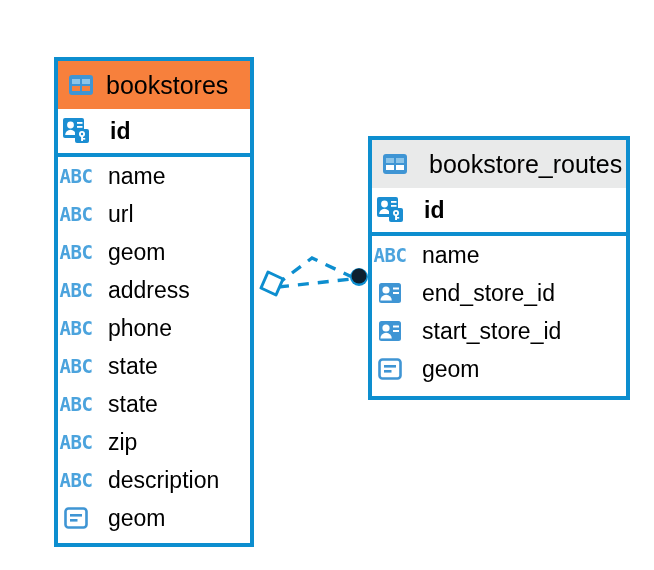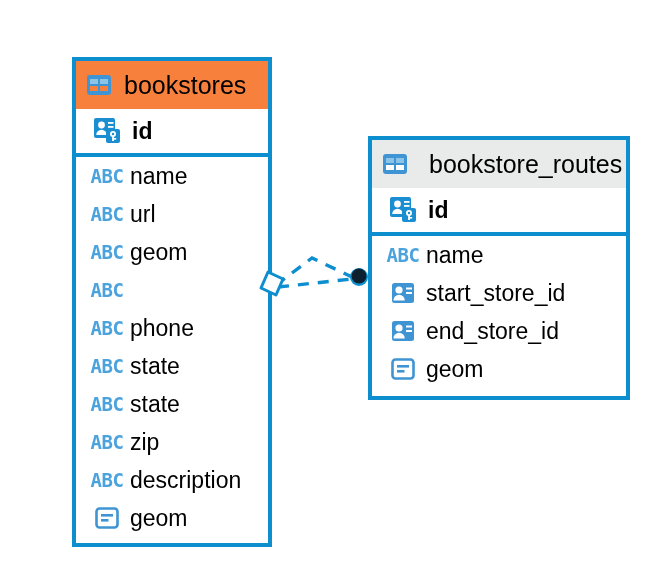--- a/index.html
+++ b/index.html
@@ -45,22 +45,22 @@
     line-height: 1;
     white-space: nowrap;
   }
 
   
   .field-row {
     display: flex;
     align-items: center;
     box-sizing: border-box;
     height: 38px;
-    padding-left: 17px;
-    gap: 9px;
+    padding-left: 4px;
+    gap: 18px;
     background: #ffffff;
   }
   .field-row.pk {
     height: 48px;
     border-bottom: 4px solid #0d8ecf;
   }
   .field-label {
     font-size: 23px;
     color: #000000;
     line-height: 1;
@@ -97,21 +97,21 @@
     width: 654px;
     height: 570px;
     pointer-events: none;
   }
 </style>
 </head>
 <body>
 
 <div id="canvas">
 
-  <div class="entity" id="entity-bookstores" style="left:72px; top:57px; width:200px; height:490px;">
+  <div class="entity" id="entity-bookstores" style="left:54px; top:57px; width:200px; height:490px;">
 
     <div class="entity-header hl-orange">
       <span class="icon-slot">
         <svg width="26" height="22" viewBox="0 0 26 22">
           <rect x="1" y="1" width="24" height="20" rx="3" fill="#3f95d4"></rect>
           <rect x="4" y="5" width="8" height="5" fill="#8cc4e8"></rect>
           <rect x="14" y="5" width="8" height="5" fill="#8cc4e8"></rect>
           <rect x="4" y="12" width="8" height="5" fill="#f7803c"></rect>
           <rect x="14" y="12" width="8" height="5" fill="#f7803c"></rect>
         </svg>
@@ -155,20 +155,21 @@
       <span class="icon-slot">
         <span class="abc-icon">ABC</span>
       </span>
       <span class="field-label">geom</span>
     </div>
 
     <div class="field-row">
       <span class="icon-slot">
         <span class="abc-icon">ABC</span>
       </span>
+      <span class="field-label">address</span>
     </div>
 
     <div class="field-row">
       <span class="icon-slot">
         <span class="abc-icon">ABC</span>
       </span>
       <span class="field-label">phone</span>
     </div>
 
     <div class="field-row">
@@ -254,34 +255,34 @@
     <div class="field-row">
       <span class="icon-slot">
         <svg width="24" height="22" viewBox="0 0 24 22">
           <rect x="1" y="1" width="22" height="20" rx="2.5" fill="#3f95d4"></rect>
           <circle cx="8" cy="8" r="3.6" fill="#ffffff"></circle>
           <path d="M2.4 18.5 a5.7 5.7 0 0 1 11.4 0 z" fill="#ffffff"></path>
           <rect x="15" y="5.5" width="6" height="2" fill="#ffffff"></rect>
           <rect x="15" y="10" width="6" height="2" fill="#ffffff"></rect>
         </svg>
       </span>
-      <span class="field-label">start_store_id</span>
+      <span class="field-label">end_store_id</span>
     </div>
 
     <div class="field-row">
       <span class="icon-slot">
         <svg width="24" height="22" viewBox="0 0 24 22">
           <rect x="1" y="1" width="22" height="20" rx="2.5" fill="#3f95d4"></rect>
           <circle cx="8" cy="8" r="3.6" fill="#ffffff"></circle>
           <path d="M2.4 18.5 a5.7 5.7 0 0 1 11.4 0 z" fill="#ffffff"></path>
           <rect x="15" y="5.5" width="6" height="2" fill="#ffffff"></rect>
           <rect x="15" y="10" width="6" height="2" fill="#ffffff"></rect>
         </svg>
       </span>
-      <span class="field-label">end_store_id</span>
+      <span class="field-label">start_store_id</span>
     </div>
 
     <div class="field-row">
       <span class="icon-slot">
         <svg width="24" height="22" viewBox="0 0 24 22">
           <rect x="1.5" y="1.5" width="21" height="19" rx="3" fill="#ffffff" stroke="#3f95d4" stroke-width="2.6"></rect>
           <rect x="6" y="7" width="12" height="2.6" fill="#3f95d4"></rect>
           <rect x="6" y="12" width="7.5" height="2.6" fill="#3f95d4"></rect>
         </svg>
       </span>

